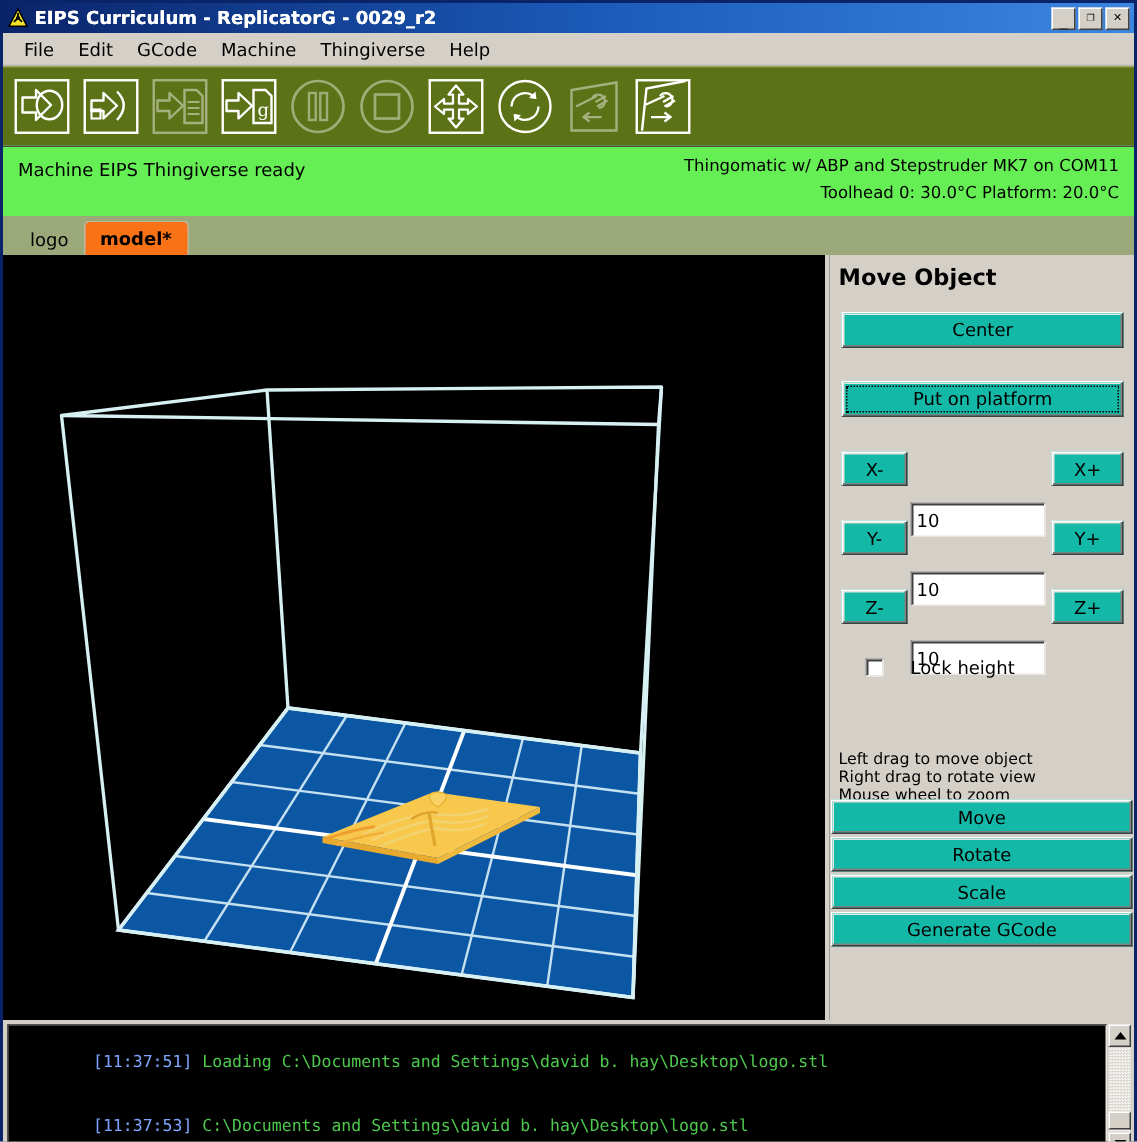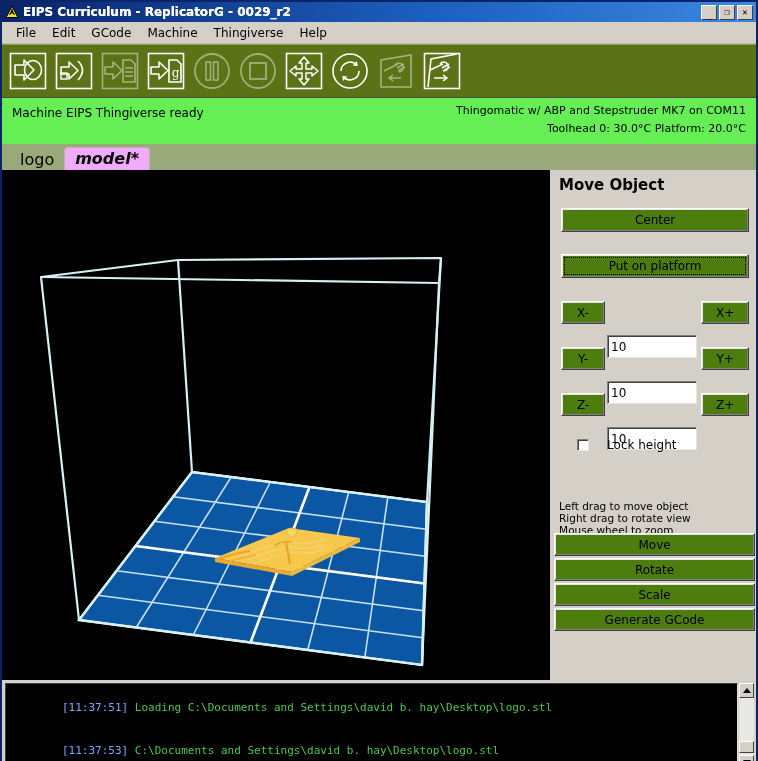--- a/index.html
+++ b/index.html
@@ -46,39 +46,39 @@
   
   .machinebar{height:46px;background:#66ee55;position:relative;
               border-top:1px solid #4a4a3a;}
   .mb-left{position:absolute;left:10px;top:8px;font-size:12px;color:#000;}
   .mb-right1{position:absolute;right:10px;top:6px;font-size:11px;color:#000;}
   .mb-right2{position:absolute;right:10px;top:24px;font-size:11px;color:#000;}
 
   
   .tabstrip{height:26px;background:#9aa87a;display:flex;align-items:flex-end;
             padding-left:8px;position:relative;}
-  .tab{height:20px;line-height:20px;padding:0 10px;font-size:16px;
+  .tab{height:20px;line-height:20px;padding:0 10px;font-size:12px;
        color:#000;background:transparent;border-radius:4px 4px 0 0;}
-  .tab.active{background:#f0abfc;font-weight:bold;
-              border:1px solid #b9b9a0;border-bottom:none;height:22px;line-height:22px;font-style:italic;}
+  .tab.active{background:#f97316;font-weight:bold;
+              border:1px solid #b9b9a0;border-bottom:none;height:22px;line-height:22px;}
 
   
   .main{position:relative;height:510px;background:#000;display:flex;}
   .viewport{position:relative;width:551px;height:510px;background:#000;overflow:hidden;}
   .viewport svg{display:block;}
 
   .splitter{width:3px;background:#d4d0c8;height:510px;}
 
   
   .rpanel{width:204px;height:510px;background:#d4d0c8;position:relative;
           box-sizing:border-box;padding:0;}
   .rpanel-inner{position:absolute;left:0;right:0;top:0;bottom:0;}
   .panel-title{position:absolute;left:6px;top:6px;font-size:15px;font-weight:bold;}
   .btn{
-    background:#4d7c0f;
+    background:#14b8a6;
     border-top:1px solid #fff;border-left:1px solid #fff;
     border-right:1px solid #404040;border-bottom:1px solid #404040;
     box-shadow:inset -1px -1px 0 #808080, inset 1px 1px 0 #e8e5de;
     font-size:12px;color:#000;text-align:center;box-sizing:border-box;
     font-family:"DejaVu Sans","Liberation Sans",sans-serif;
     display:flex;align-items:center;justify-content:center;cursor:default;
   }
   .btn.focused{outline:1px dotted #000;outline-offset:-4px;}
   .txt{
     background:#fff;border-top:1px solid #808080;border-left:1px solid #808080;

